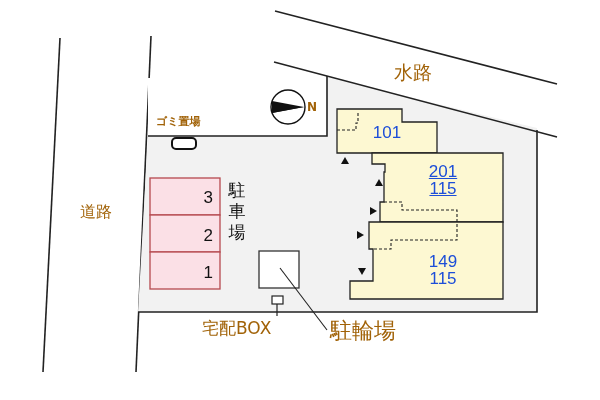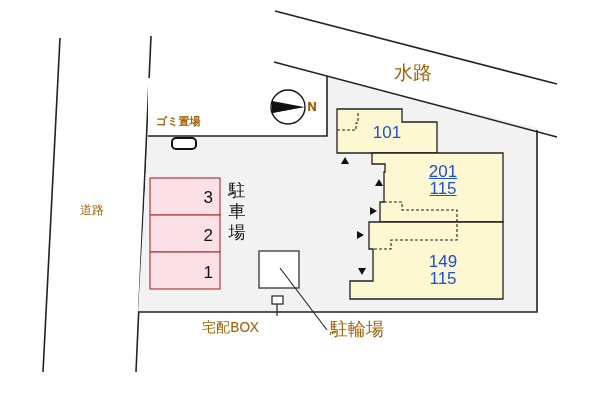--- a/index.html
+++ b/index.html
@@ -63,21 +63,21 @@
     <polyline points="384,202 402,202 402,210 457,210 457,240 391,240 391,249 373,249" fill="none" stroke="#222" stroke-width="1.1" stroke-dasharray="3,2"></polyline>
 
     <polygon points="341,164 345,157 349,164" fill="#111"></polygon>
     <polygon points="375,186 379,179 383,186" fill="#111"></polygon>
     <polygon points="370,207 377,211 370,215" fill="#111"></polygon>
     <polygon points="357,231 364,235 357,239" fill="#111"></polygon>
     <polygon points="358,268 362,275 366,268" fill="#111"></polygon>
   </g>
 </svg>
 
-<div class="lbl" style="left:80px; top:204px; font-size:12px;">道路</div>
+<div class="lbl" style="left:80px; top:204px; font-size:16px;">道路</div>
 <div class="lbl" style="left:394px; top:63px; font-size:19px;">水路</div>
 <div class="lbl" style="left:156px; top:116px; font-size:11px; font-weight:bold;">ゴミ置場</div>
 <div class="lbl" style="left:307px; top:101px; font-size:12px; font-weight:bold;">N</div>
 
 <div class="pnum" style="left:193px; top:188px;">3</div>
 <div class="pnum" style="left:193px; top:226px;">2</div>
 <div class="pnum" style="left:193px; top:263px;">1</div>
 
 <div class="vtext" style="left:227px; top:180px;">
   <div>駐</div>
@@ -90,14 +90,14 @@
 </div>
 <div class="unit" style="left:418px; top:163px; width:50px;text-decoration:underline;">
   <div>201</div>
   <div>115</div>
 </div>
 <div class="unit" style="left:418px; top:253px; width:50px;">
   <div>149</div>
   <div>115</div>
 </div>
 
-<div class="lbl" style="left:202px; top:320px; font-size:14px;">宅配BOX</div>
-<div class="lbl" style="left:330px; top:320px; font-size:18px;">駐輪場</div>
+<div class="lbl" style="left:202px; top:320px; font-size:17px;">宅配BOX</div>
+<div class="lbl" style="left:330px; top:320px; font-size:22px;">駐輪場</div>
 
 </body></html>

